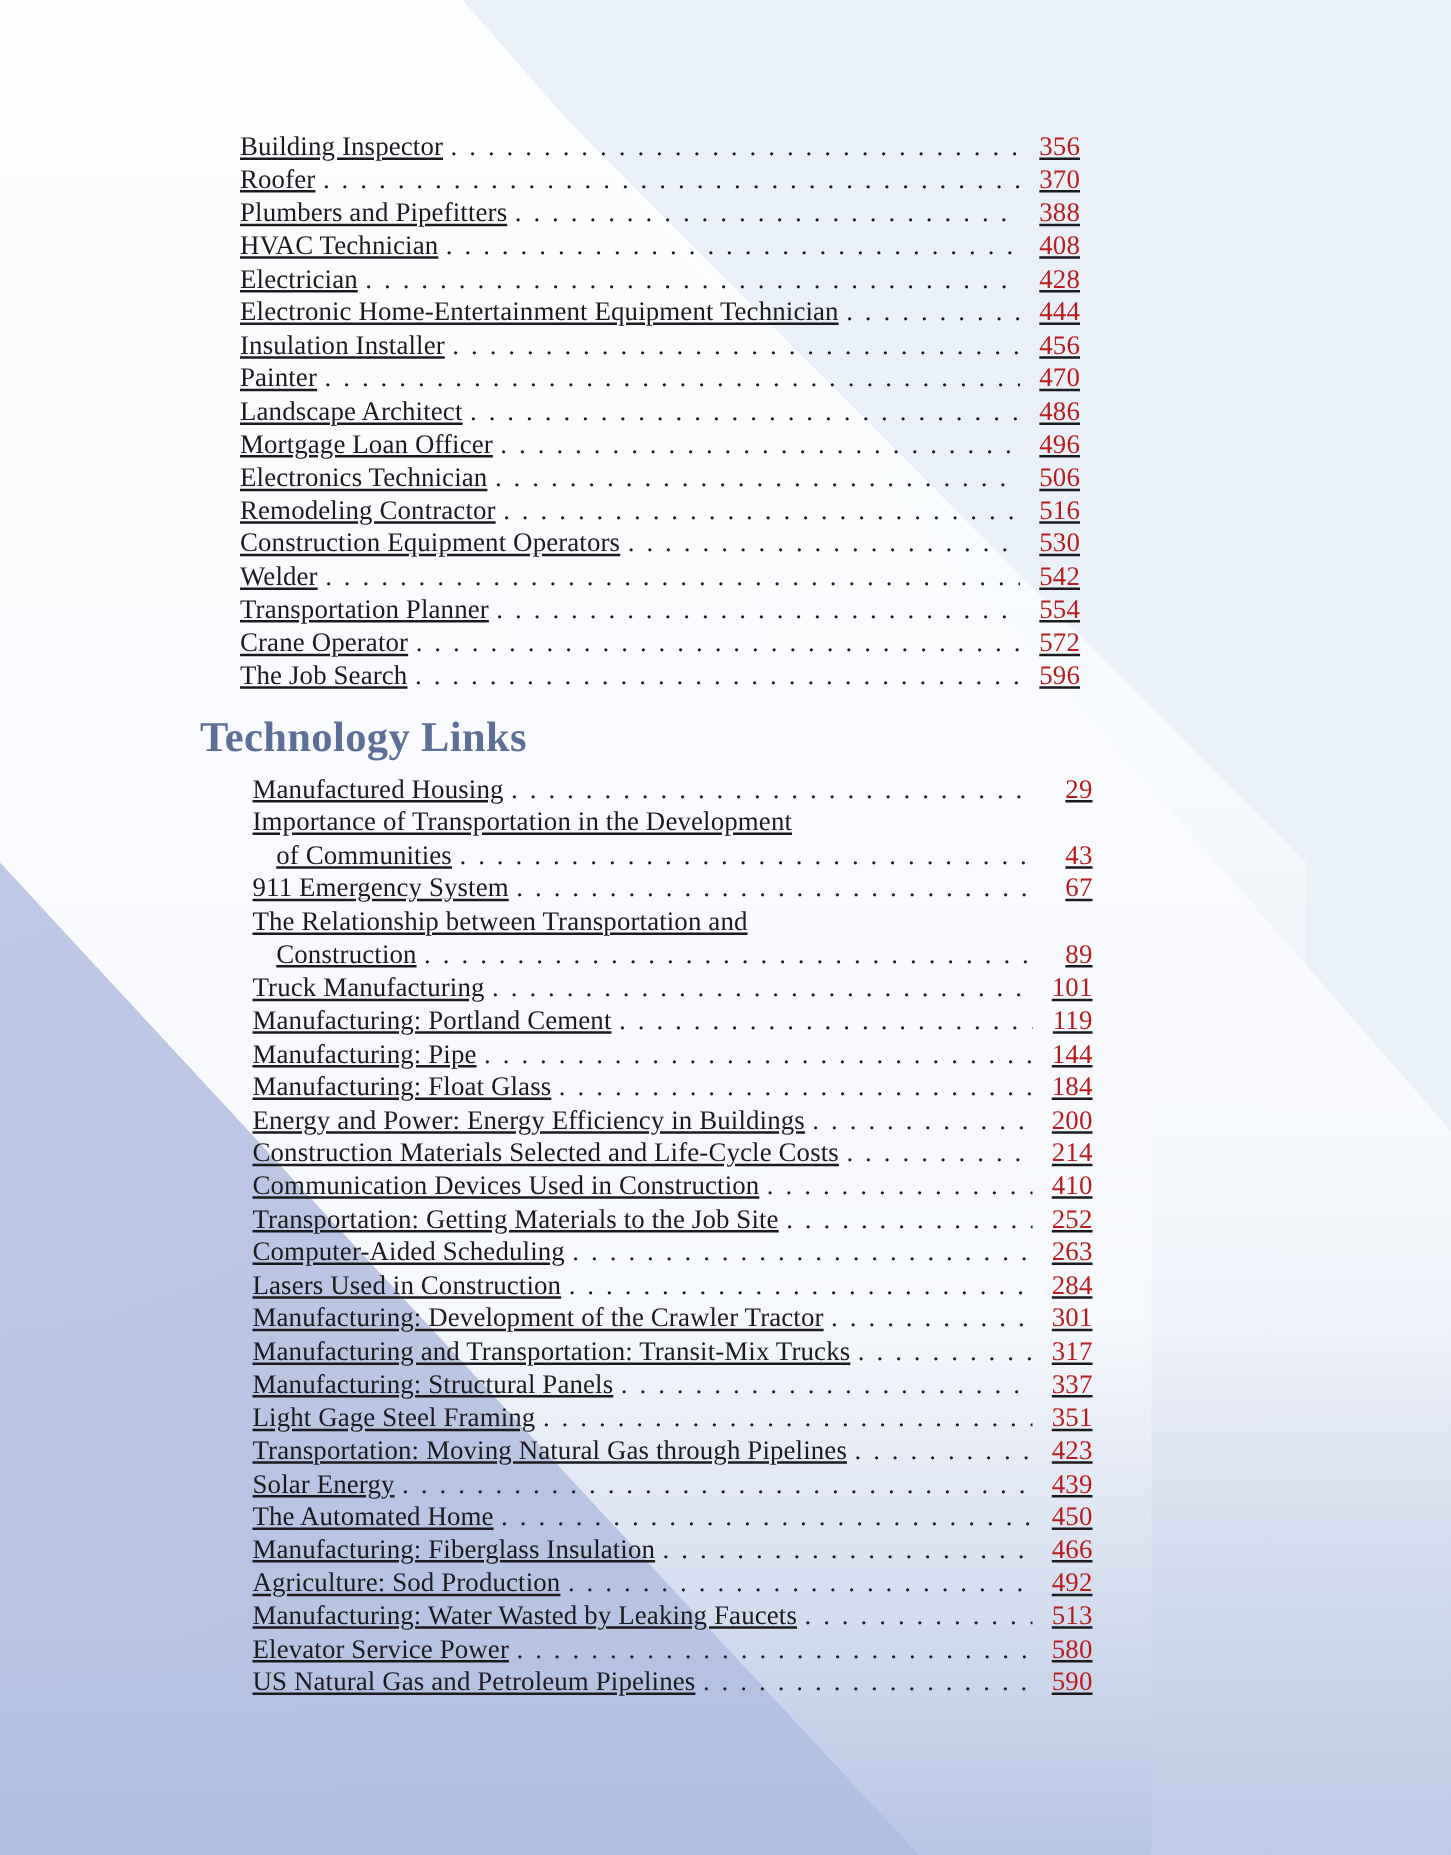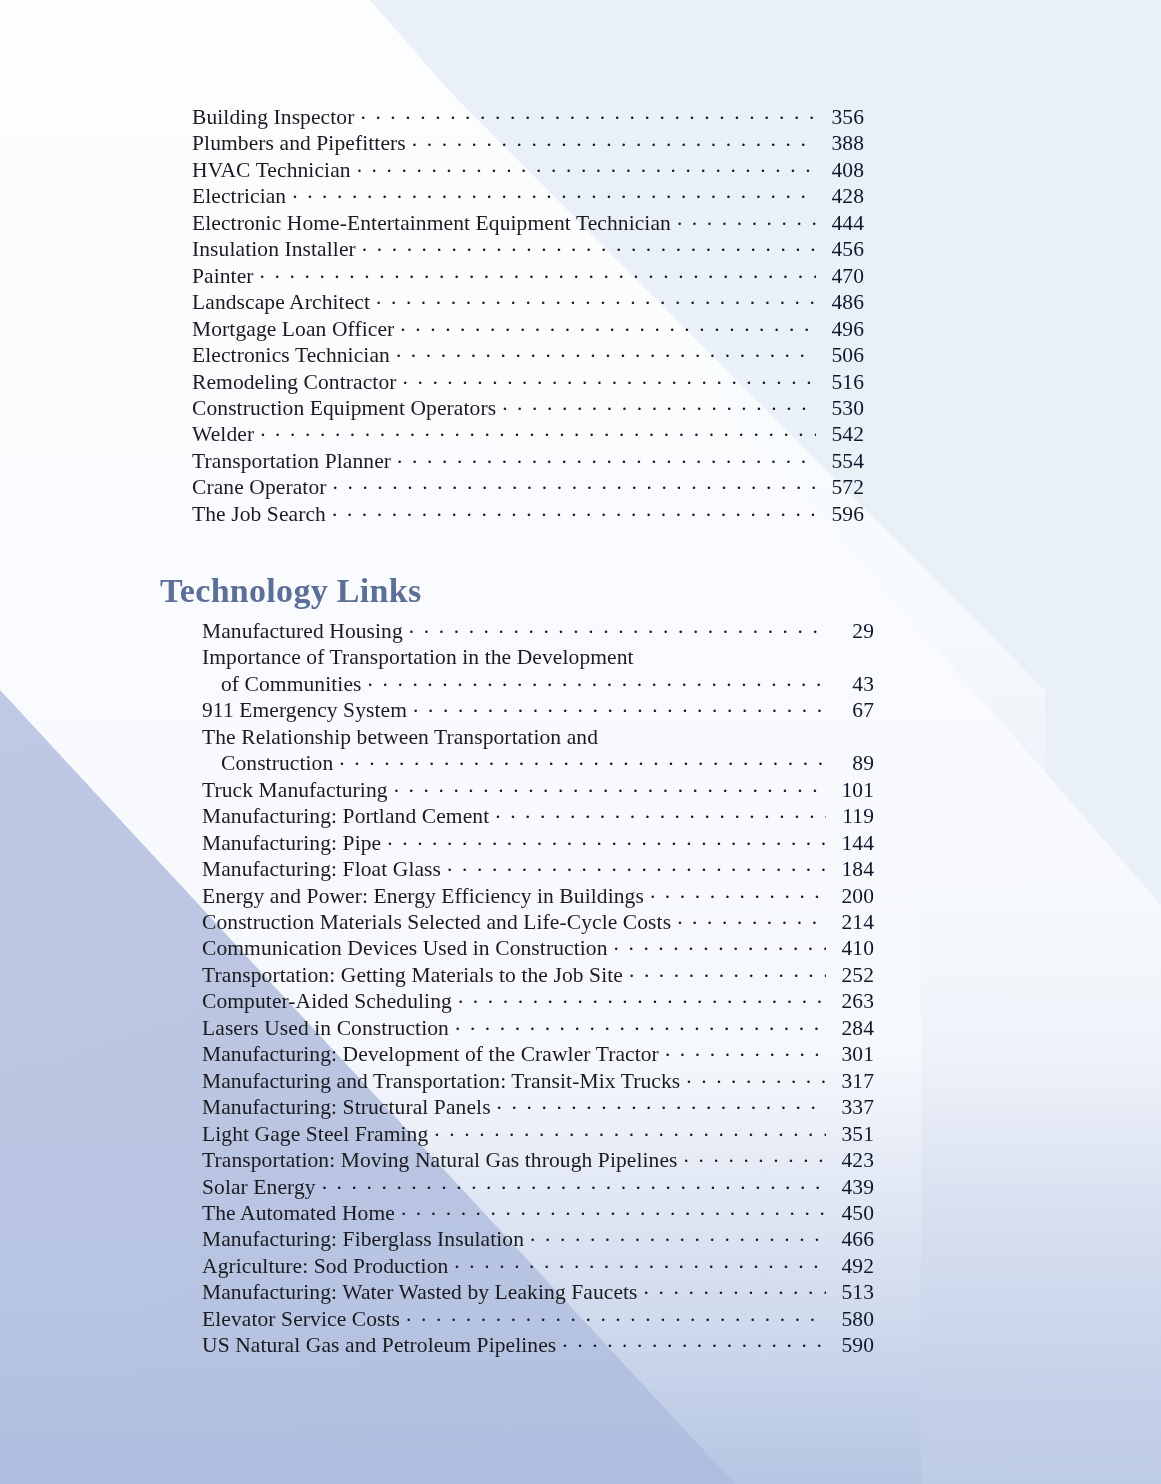--- a/index.html
+++ b/index.html
@@ -78,22 +78,23 @@
   #technology-list { top: 618px; margin-left: 10px; }
 
   .toc-entry {
     font-size: 21.5px;
     line-height: 26.45px;
     color: #1b1b1f;
     letter-spacing: 0.1px;
   }
   .toc-line {
     display: flex;
-    align-items: flex-start;
+    align-items: flex-end;
     white-space: nowrap;
+    text-decoration: underline;
   }
   .toc-line.continuation {
     padding-left: 19px;
   }
   .entry-title {
     flex: 0 0 auto;
   }
   .leader {
     flex: 1 1 auto;
     overflow: hidden;
@@ -112,21 +113,21 @@
     left: 0;
     bottom: 0;
     white-space: nowrap;
     letter-spacing: 2.1px;
   }
   .page-num {
     flex: 0 0 auto;
     width: 44px;
     text-align: right;
     font-size: 21.5px;
-    color: #0f172a;
+    color: #b91c1c;
   }
 
   .section-heading {
     position: absolute;
     left: 160px;
     top: 572px;
     font-size: 34px;
     font-weight: bold;
     color: #5c6f96;
     letter-spacing: 0.3px;
@@ -149,20 +150,27 @@
   <div class="toc-list" id="careers-list">
       <div class="toc-entry">
         <div class="toc-line">
           <span class="entry-title">Building Inspector</span>
           <span class="leader"></span>
           <span class="page-num">356</span>
         </div>
       </div>
       <div class="toc-entry">
         <div class="toc-line">
+          <span class="entry-title">Roofer</span>
+          <span class="leader"></span>
+          <span class="page-num">370</span>
+        </div>
+      </div>
+      <div class="toc-entry">
+        <div class="toc-line">
           <span class="entry-title">Plumbers and Pipefitters</span>
           <span class="leader"></span>
           <span class="page-num">388</span>
         </div>
       </div>
       <div class="toc-entry">
         <div class="toc-line">
           <span class="entry-title">HVAC Technician</span>
           <span class="leader"></span>
           <span class="page-num">408</span>
@@ -433,21 +441,21 @@
       </div>
       <div class="toc-entry">
         <div class="toc-line">
           <span class="entry-title">Manufacturing: Water Wasted by Leaking Faucets</span>
           <span class="leader"></span>
           <span class="page-num">513</span>
         </div>
       </div>
       <div class="toc-entry">
         <div class="toc-line">
-          <span class="entry-title">Elevator Service Costs</span>
+          <span class="entry-title">Elevator Service Power</span>
           <span class="leader"></span>
           <span class="page-num">580</span>
         </div>
       </div>
       <div class="toc-entry">
         <div class="toc-line">
           <span class="entry-title">US Natural Gas and Petroleum Pipelines</span>
           <span class="leader"></span>
           <span class="page-num">590</span>
         </div>

